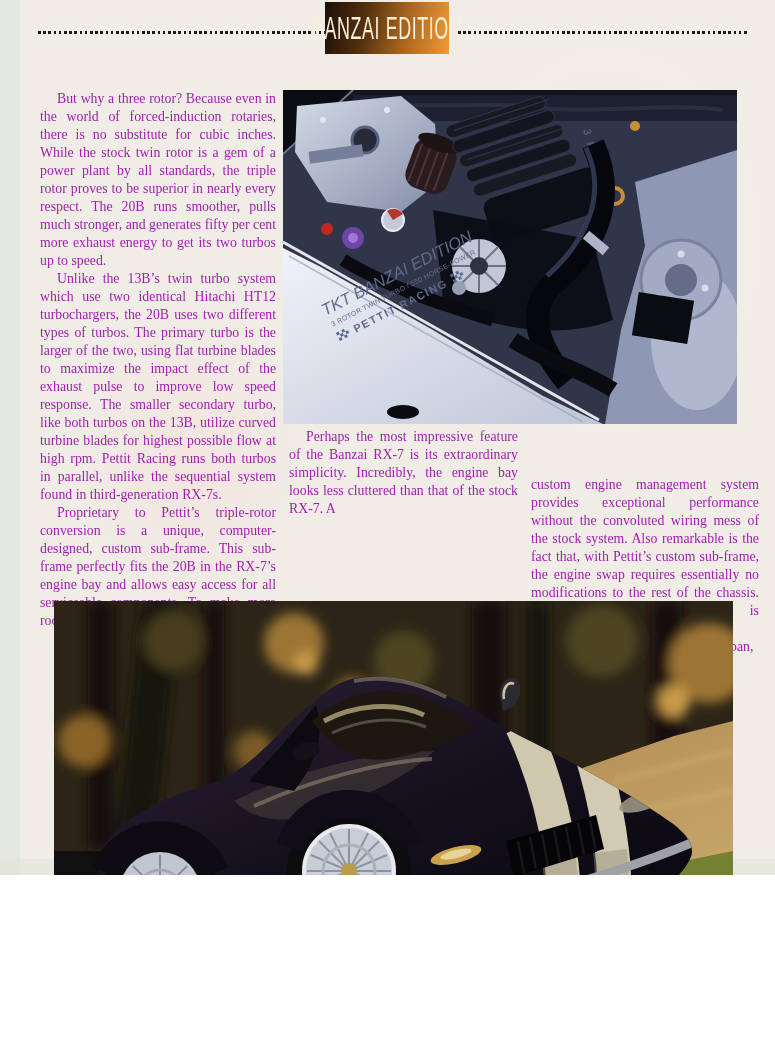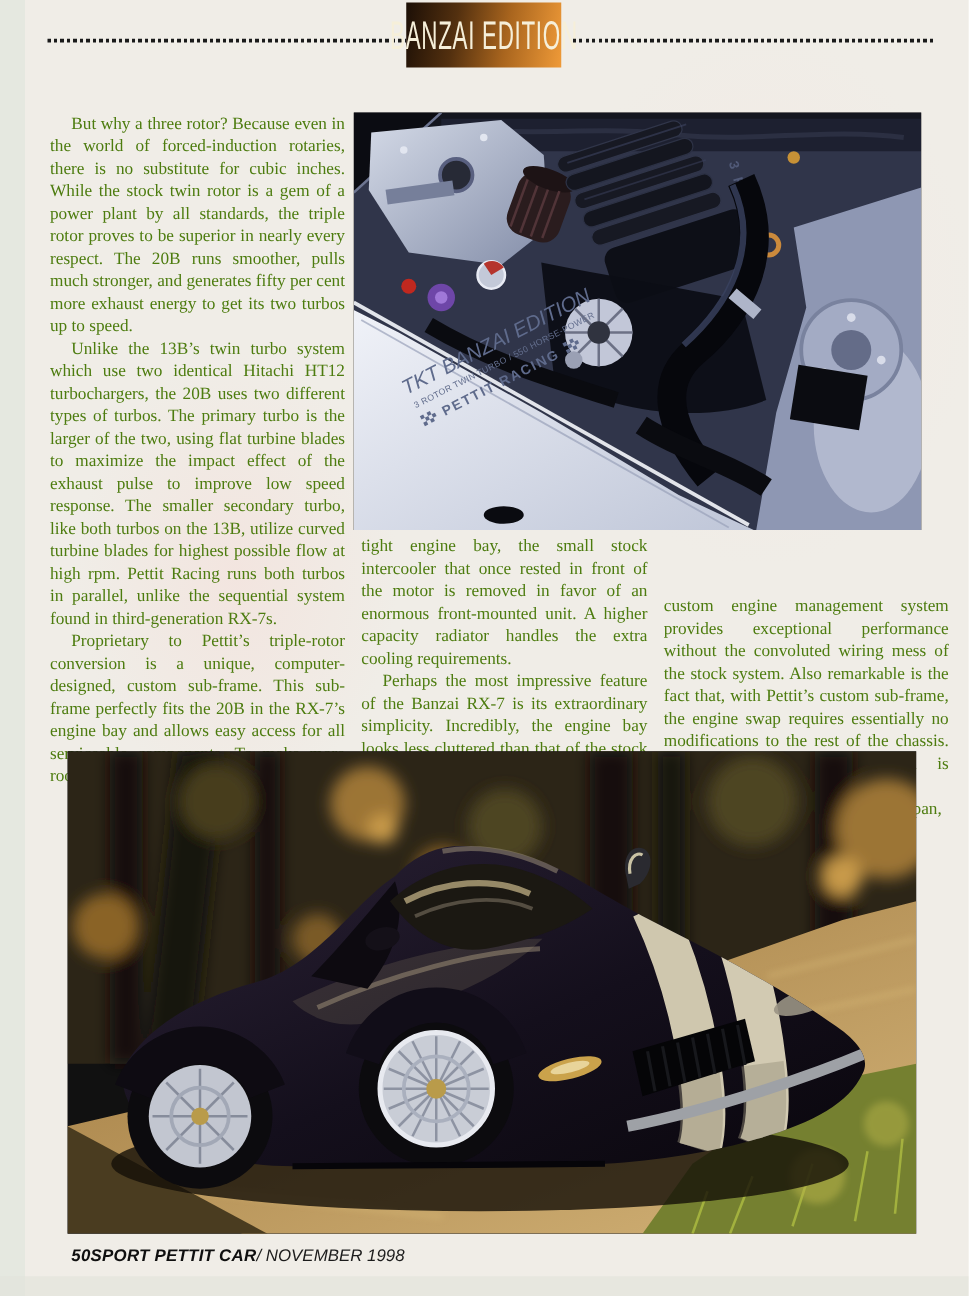--- a/index.html
+++ b/index.html
@@ -1,32 +1,32 @@
 <!DOCTYPE html>
 <html><head>
 <meta charset="utf-8">
 <style>
   html,body{margin:0;padding:0;}
-  .page{position:relative;width:775px;height:1037px;background:#f0ede7;overflow:hidden;}
+  .page{position:relative;width:775px;height:875px;background:#f0ede7;overflow:hidden;}
   .scan-edge-left{position:absolute;left:0;top:0;width:20px;height:100%;background:#e2e5de;opacity:.75;}
   .scan-edge-bottom{position:absolute;left:0;bottom:0;width:100%;height:16px;background:#e1e2db;opacity:.6;}
   .tint1{position:absolute;left:60px;top:280px;width:260px;height:360px;background:radial-gradient(ellipse at center,rgba(246,219,214,.45),rgba(246,219,214,0) 70%);}
   .tint2{position:absolute;right:0;top:30px;width:330px;height:420px;background:radial-gradient(ellipse at center,rgba(247,228,224,.4),rgba(247,228,224,0) 72%);}
 
   .dots{position:absolute;top:31px;height:3px;background:repeating-linear-gradient(to right,#1a1a1a 0 2.6px,transparent 2.6px 5.2px);}
   .dots-left{left:38px;width:287px;}
   .dots-right{left:458px;width:290px;}
   .banner{position:absolute;left:325px;top:2px;width:124px;height:52px;
     background:linear-gradient(100deg,#1c0f06 0%,#53300f 32%,#a9651e 64%,#ef9a38 100%);
     display:flex;align-items:center;justify-content:center;}
   .banner span{font-family:"Liberation Sans",sans-serif;font-size:32px;font-weight:normal;
     color:#f6efd9;transform:scaleX(.56);letter-spacing:1px;white-space:nowrap;}
 
   .col{position:absolute;font-family:"Liberation Serif",serif;font-size:13.8px;line-height:18px;
-    text-align:justify;color:#4d7c0f;}
+    text-align:justify;color:#a21caf;}
   .col p{margin:0;}
   .p-indent{text-indent:17px;}
   .col-left{left:40px;top:90px;width:236px;}
   .col-mid{left:289px;top:428px;width:229px;}
   .col-right{left:531px;top:428px;width:228px;margin-top:48px;}
 
   .photo{position:absolute;overflow:hidden;background:#111;}
   .photo svg{display:block;}
   .engine-photo{left:283px;top:90px;width:454px;height:334px;}
   .car-photo{left:54px;top:601px;width:679px;height:386px;}
@@ -161,21 +161,20 @@
       </g>
     </svg>
   </figure>
 
   <section class="col col-left">
     <p class="p-indent">But why a three rotor?  Because even in the world of forced-induction rotaries, there is no substitute for cubic inches. While the stock twin rotor is a gem of a power plant by all standards, the triple rotor proves to be superior in nearly every respect.  The 20B runs smoother, pulls much stronger, and generates fifty per cent more exhaust energy to get its two turbos up to speed.</p>
     <p class="p-indent">Unlike the 13B’s twin turbo system which use two identical Hitachi HT12 turbochargers, the 20B uses two different types of turbos.  The primary turbo is the larger of the two, using flat turbine blades to maximize the impact effect of the exhaust pulse to improve low speed response.  The smaller secondary turbo, like both turbos on the 13B, utilize curved turbine blades for highest possible flow at high rpm. Pettit Racing runs both turbos in parallel, unlike the sequential system found in third-generation RX-7s.</p>
     <p class="p-indent">Proprietary to Pettit’s triple-rotor conversion is a unique, computer-designed, custom sub-frame.  This sub-frame perfectly fits the 20B in the RX-7’s engine bay and allows easy access for all serviceable components.  To make more room in the</p>
   </section>
   <section class="col col-mid">
-    <p>tight engine bay, the small stock intercooler that once rested in front of the motor is removed in favor of an enormous front-mounted unit.  A higher capacity radiator handles the extra cooling requirements.</p>
     <p class="p-indent">Perhaps the most impressive feature of the Banzai RX-7 is its extraordinary simplicity.  Incredibly, the engine bay looks less cluttered than that of the stock RX-7.  A</p>
   </section>
   <section class="col col-right">
     <p>custom engine management system provides exceptional performance without the convoluted wiring mess of the stock system.  Also remarkable is the fact that, with Pettit’s custom sub-frame, the engine swap requires essentially no modifications to the rest of the chassis.  Nonetheless, Pettit’s conversion is extremely comprehensive.</p>
     <p class="p-indent">Shipped straight to Pettit from Japan,</p>
   </section>
 
   <figure class="photo car-photo" style="margin:0">
     <svg width="679" height="386" viewBox="0 0 679 386" preserveAspectRatio="none">
       <defs>

